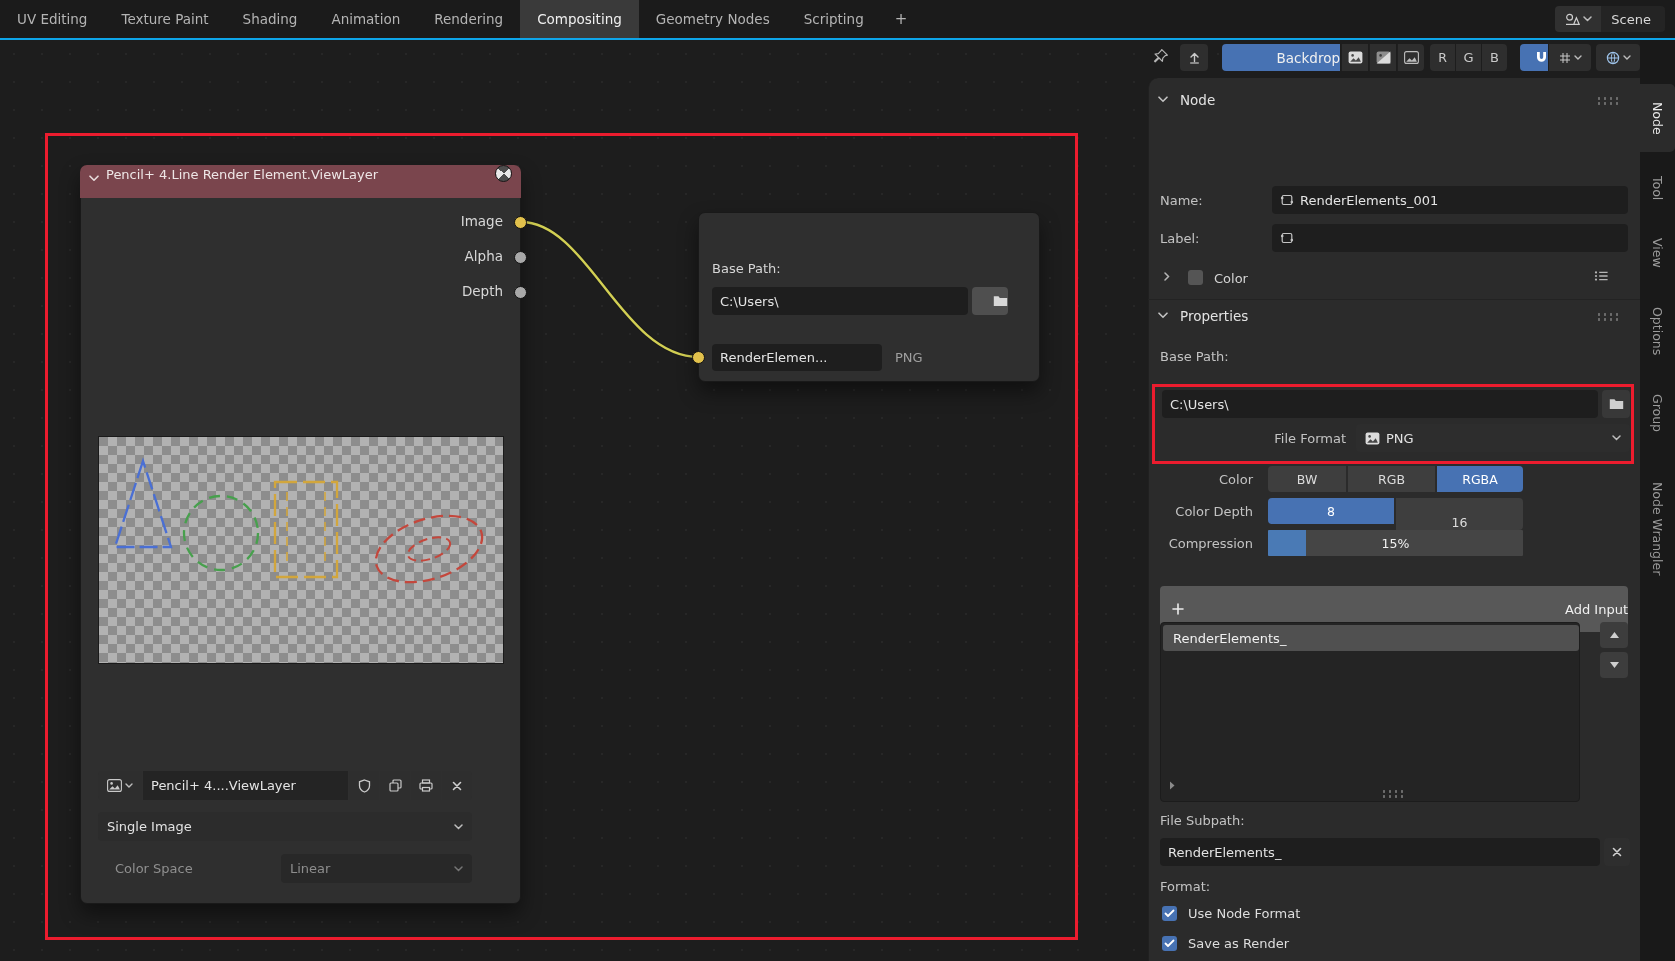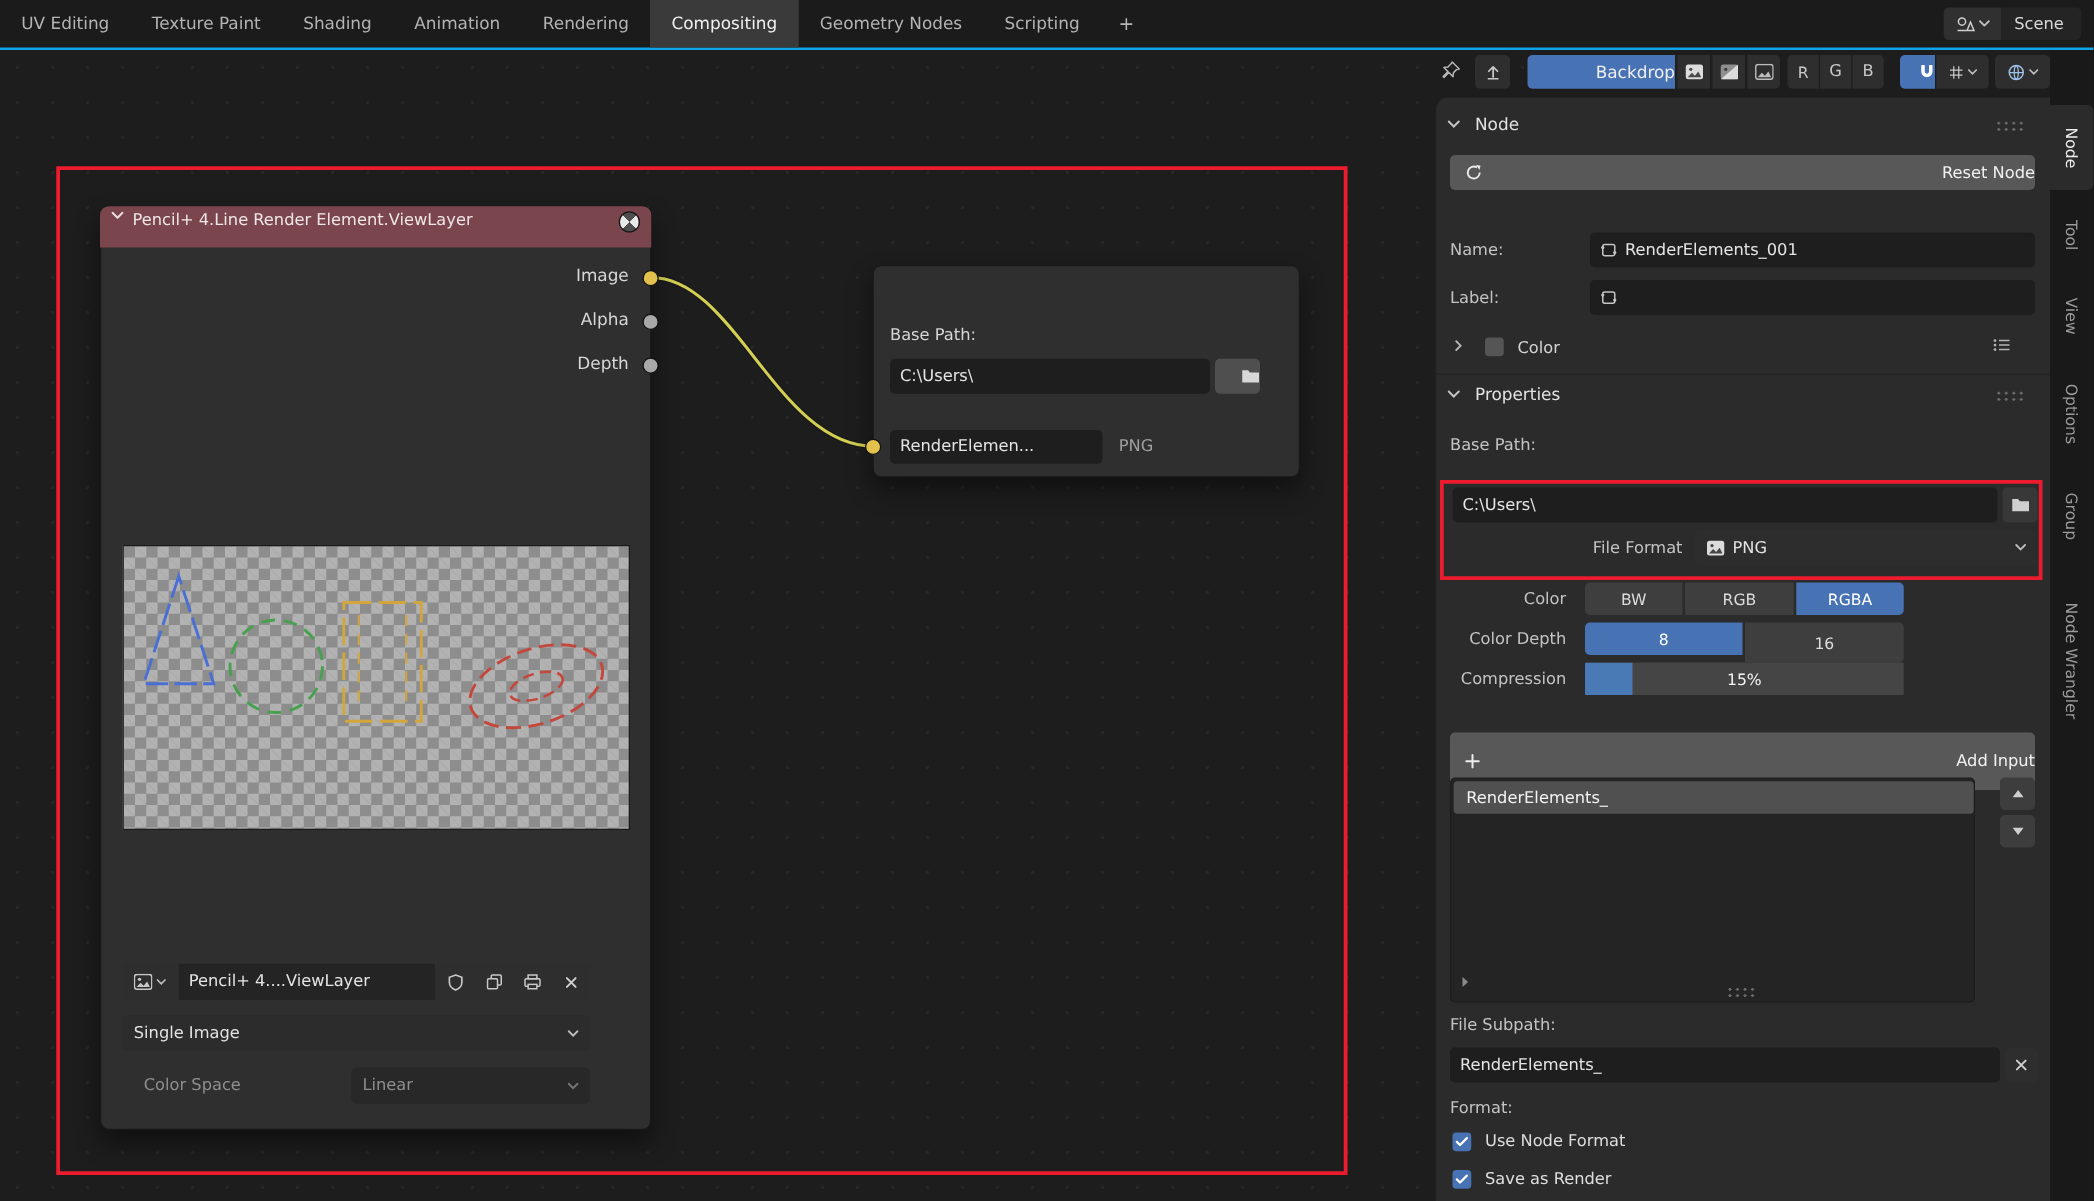--- a/index.html
+++ b/index.html
@@ -17,21 +17,21 @@
   .scene-browse{height:26px;width:46px;background:#303030;border-radius:4px 0 0 4px;display:flex;align-items:center;justify-content:center;gap:3px;color:#cfcfcf;}
   .scene-name{height:26px;padding:0 14px 0 10px;background:#242424;border-radius:0 4px 4px 0;display:flex;align-items:center;color:#d8d8d8;}
 
   
   .editor{position:absolute;left:0;top:40px;width:1640px;height:921px;background-color:#1d1d1d;
           background-image:radial-gradient(circle,#272727 1.1px,transparent 1.3px);background-size:28px 28px;z-index:0;}
   .wire-layer{position:absolute;left:0;top:0;width:1675px;height:961px;z-index:1;pointer-events:none;}
   .annot{position:absolute;border:3px solid #ec1c2e;z-index:4;pointer-events:none;}
 
   .node{position:absolute;background:#2f2f2f;border:1px solid #191919;border-radius:7px;box-shadow:0 10px 20px rgba(0,0,0,.45);z-index:2;}
-  .node-header{position:absolute;left:-1px;top:-1px;right:-1px;height:33px;border-radius:7px 7px 0 0;display:flex;align-items:flex-start;padding:4px 9px;gap:7px;}
+  .node-header{position:absolute;left:-1px;top:-1px;right:-1px;height:33px;border-radius:7px 7px 0 0;display:flex;align-items:flex-end;padding:16px 9px;gap:7px;}
   .node-title{font-size:13px;color:#eee6e6;white-space:nowrap;overflow:hidden;flex:1;}
   .ball{width:17px;height:17px;border-radius:50%;border:1px solid #161616;flex:none;
         background:conic-gradient(from 45deg,#e9e9e9 0 25%,#4e4e4e 25% 50%,#e9e9e9 50% 75%,#4e4e4e 75%);}
   .socket{position:absolute;width:13px;height:13px;border-radius:50%;border:1.5px solid #121212;z-index:3;}
   .out-label{position:absolute;right:17px;font-size:13.5px;color:#d8d8d8;}
   .preview{position:absolute;border:1px solid #1a1a1a;}
   .checker{background-color:#8d8d8d;
            background-image:linear-gradient(45deg,#b2b2b2 25%,transparent 25%,transparent 75%,#b2b2b2 75%),
                             linear-gradient(45deg,#b2b2b2 25%,transparent 25%,transparent 75%,#b2b2b2 75%);
            background-position:0 0,9px 9px;background-size:18px 18px;}
@@ -316,29 +316,20 @@
   <div class="sidebar"></div>
 
   <span class="icn abs" style="left:1158px;top:96px;z-index:6;">
     <svg width="10" height="7" viewBox="0 0 10 7">
         <path d="M1 1.2l4 4 4-4" fill="none" stroke="#c4c4c4" stroke-width="1.6" stroke-linecap="round"></path>
       </svg>
   </span>
   <div class="lab panel-title" style="left:1180px;top:88px;height:24px;z-index:6;">Node</div>
   <div class="grip" style="left:1596px;top:96px;z-index:6;"></div>
 
-  <div class="btn" style="left:1160px;top:124px;width:468px;height:28px;z-index:6;">
-    <span class="icn" style="position:absolute;left:12px;">
-      <svg width="14" height="14" viewBox="0 0 14 14">
-          <path d="M11.8 7A4.8 4.8 0 1 1 9.6 3" fill="none" stroke="#ececec" stroke-width="1.5"></path>
-          <path d="M8.8.8l3.6.7-.8 3.4z" fill="#ececec"></path>
-        </svg>
-    </span>
-    <span>Reset Node</span>
-  </div>
 
   <div class="lab" style="left:1160px;top:186px;height:28px;z-index:6;">Name:</div>
   <div class="field" style="left:1272px;top:186px;width:356px;height:28px;z-index:6;">
     <span class="icn">
       <svg width="14" height="12" viewBox="0 0 14 12">
           <rect x="2.2" y="1.5" width="9.6" height="9" rx="1.5" fill="none" stroke="#c4c4c4" stroke-width="1.2"></rect>
           <circle cx="2.2" cy="4" r="1.3" fill="#c4c4c4"></circle>
           <circle cx="11.8" cy="8" r="1.3" fill="#c4c4c4"></circle>
         </svg>
     </span>
@@ -420,21 +411,21 @@
       <span>RGB</span>
     </div>
   <div class="seg sel" style="left:1437px;top:466px;width:86px;height:26px;border-radius:0 4px 4px 0;z-index:6;">
       <span>RGBA</span>
     </div>
 
   <div class="lab right" style="left:1100px;top:498px;width:153px;height:26px;z-index:6;">Color Depth</div>
   <div class="seg sel" style="left:1268px;top:498px;width:126px;height:26px;border-radius:4px 0 0 4px;z-index:6;">
       <span>8</span>
     </div>
-  <div class="seg" style="left:1396px;top:498px;width:127px;height:32px;border-radius:0 4px 4px 0;z-index:6;">
+  <div class="seg" style="left:1396px;top:498px;width:127px;height:32px;border-radius:0 4px 4px 0;z-index:6;align-items:flex-end;">
       <span>16</span>
     </div>
 
   <div class="lab right" style="left:1100px;top:530px;width:153px;height:26px;z-index:6;">Compression</div>
   <div class="abs" style="left:1268px;top:530px;width:255px;height:26px;background:#454545;border-radius:1px;overflow:hidden;z-index:6;">
     <div class="abs" style="left:0;top:0;width:38px;height:26px;background:#4a7ab5;"></div>
     <div class="abs" style="left:0;top:0;width:255px;height:26px;display:flex;align-items:center;justify-content:center;color:#f2f2f2;font-size:12.5px;">15%</div>
   </div>
 
   <div class="btn" style="left:1160px;top:586px;width:468px;height:46px;z-index:6;">

